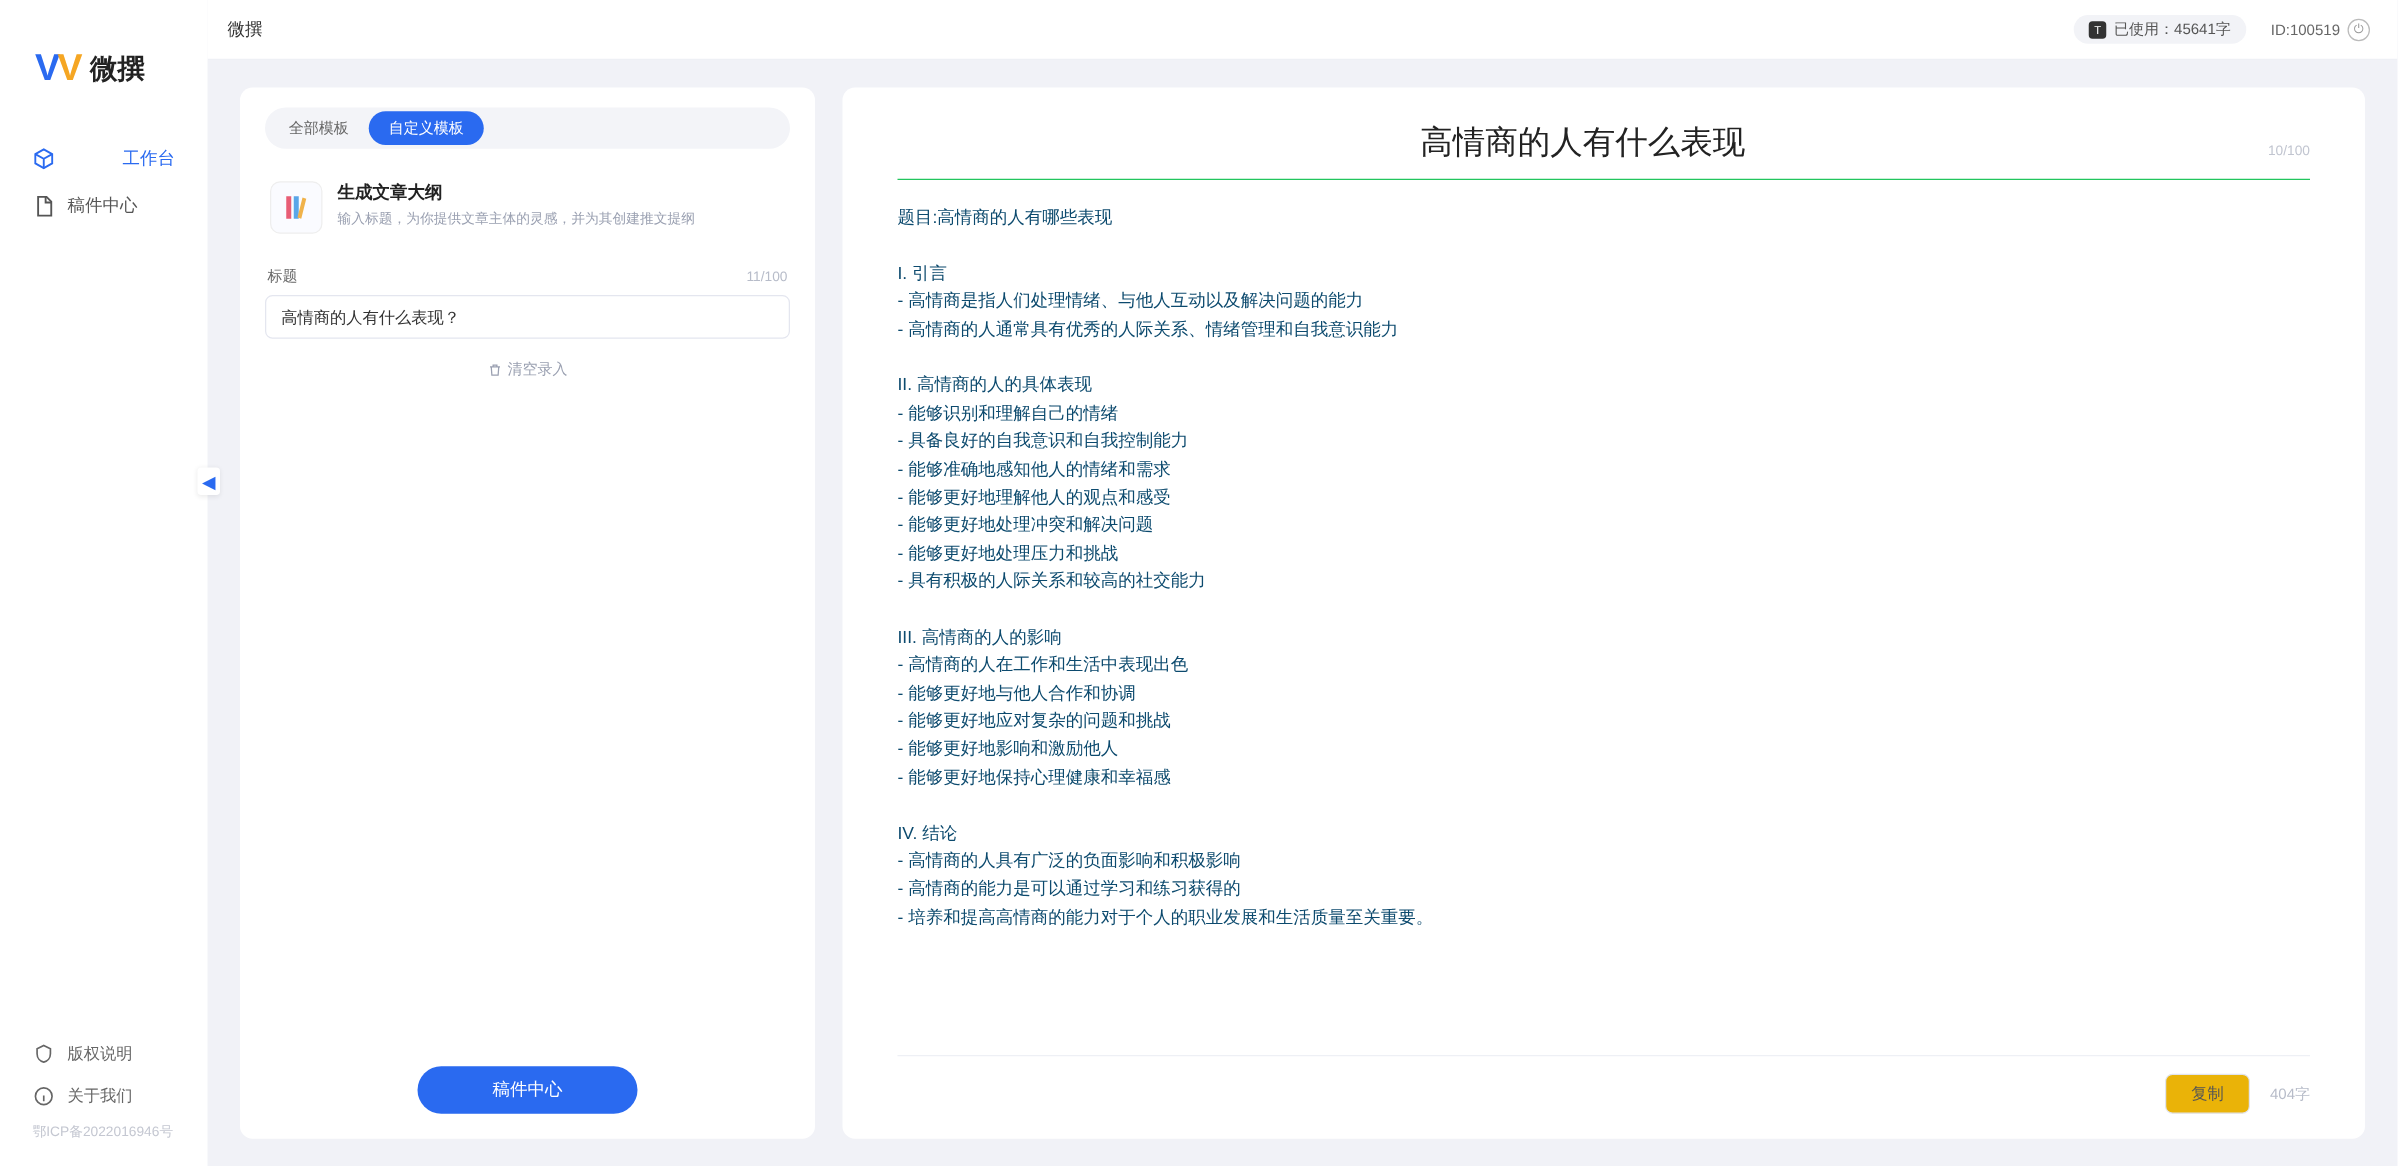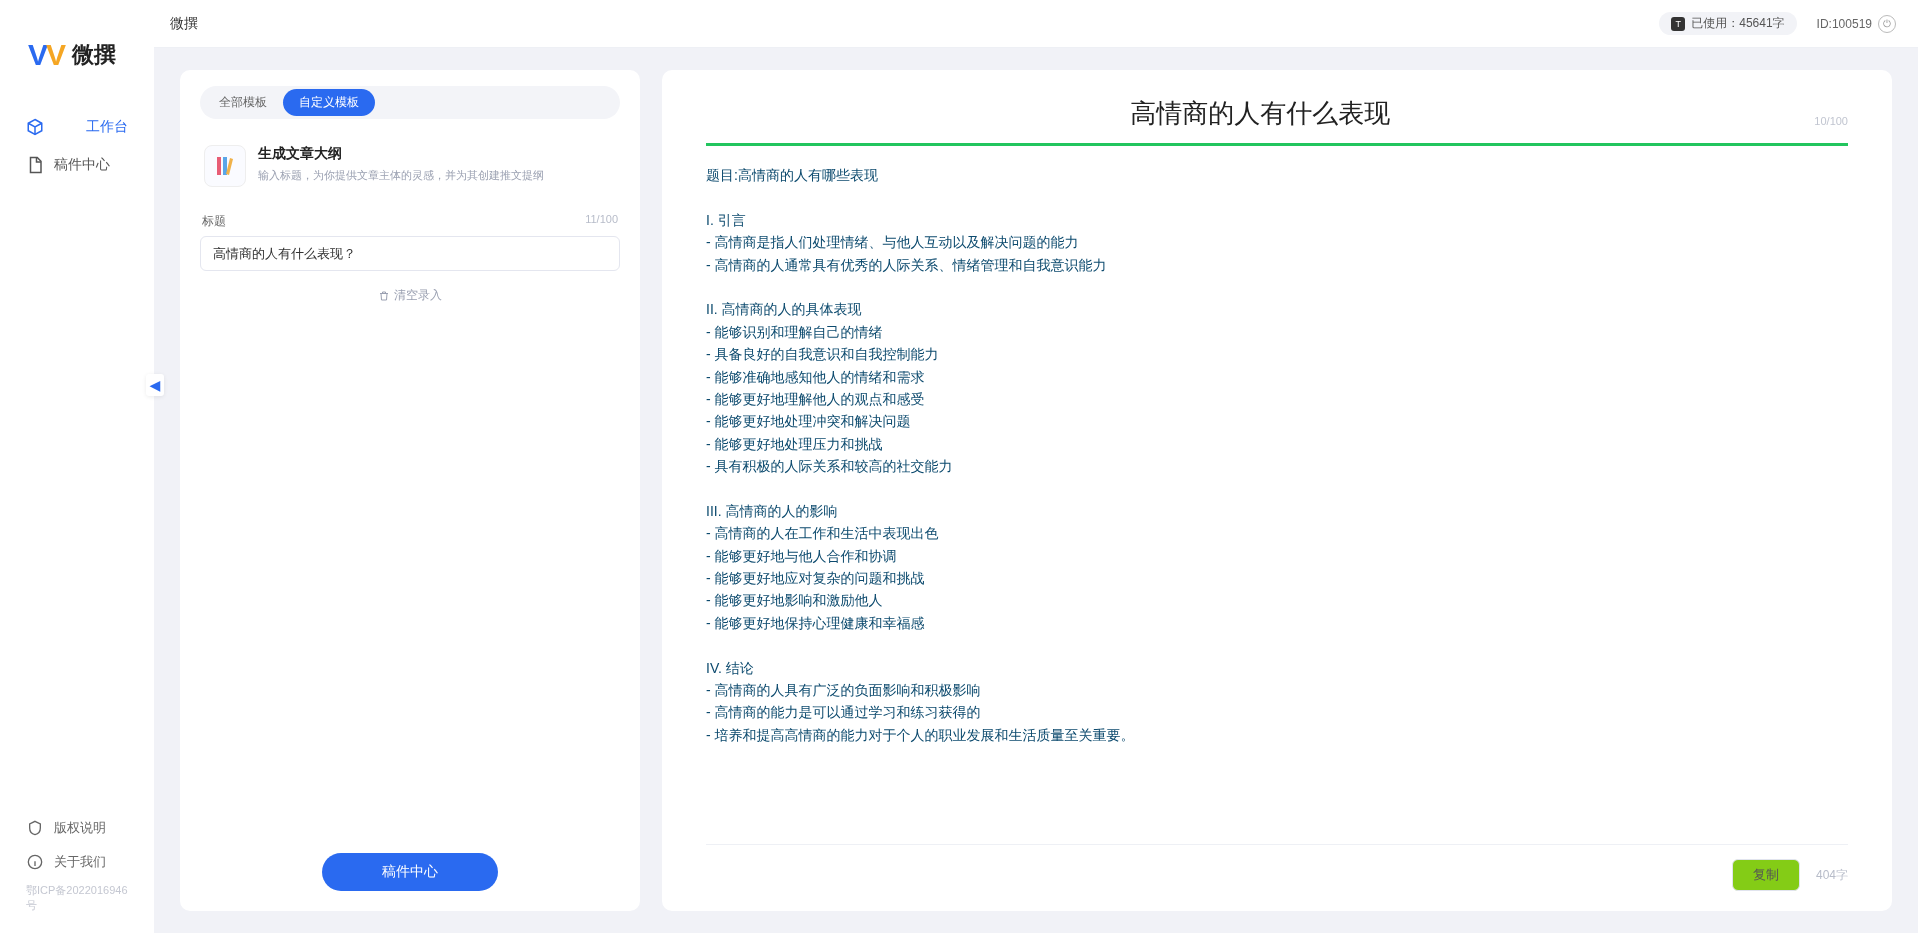--- a/index.html
+++ b/index.html
@@ -10,21 +10,21 @@
     font-size: 14px;
     width: 1918px;
     height: 933px;
     overflow: hidden;
     position: relative;
   }
   .app { display: flex; height: 100%; }
 
   
   .sidebar {
-    width: 154px;
+    width: 166px;
     background: #fff;
     display: flex;
     flex-direction: column;
     padding: 18px 0 10px 0;
     position: relative;
   }
   .logo {
     display: flex;
     align-items: center;
     gap: 8px;
@@ -143,21 +143,21 @@
   .tpl-card { display: flex; gap: 12px; padding: 8px 4px 20px 4px; }
   .tpl-icon {
     width: 42px; height: 42px; border: 1px solid #eee; border-radius: 8px;
     display:flex;align-items:center;justify-content:center; font-size: 20px;
     background: #fafbff;
   }
   .tpl-title { font-size: 14px; font-weight: 600; color: #222; margin-bottom: 4px; }
   .tpl-desc { font-size: 11px; color: #9aa0b1; line-height: 1.5; }
 
   
-  .field-row { display: flex; justify-content: space-between; align-items: flex-start; margin: 6px 2px 6px 2px; }
+  .field-row { display: flex; justify-content: space-between; align-items: center; margin: 6px 2px 6px 2px; }
   .field-label { font-size: 12px; color: #666; }
   .char-count { font-size: 11px; color: #b7bcc9; }
   .text-input {
     width: 100%;
     border: 1px solid #e4e6ef;
     border-radius: 6px;
     padding: 9px 12px;
     font-size: 13px;
     color: #333;
     outline: none;
@@ -172,21 +172,21 @@
   .left-spacer { flex: 1; }
   .gen-btn {
     background: #2a6af0; color: #fff; border: none;
     border-radius: 22px; padding: 10px 60px; font-size: 14px;
     cursor: pointer; align-self: center;
   }
 
   
   .result-title-row {
     display: flex; align-items: flex-end;
-    border-bottom: 3px solid #22c55e; padding-bottom: 12px; margin-bottom: 18px;
+    border-bottom: 1px solid #22c55e; padding-bottom: 12px; margin-bottom: 18px;
   }
   .result-title {
     flex: 1; text-align: center; font-size: 26px; font-family: "SimSun","Songti SC",serif; color: #222;
   }
   .title-count { font-size: 11px; color: #c1c5d0; padding-bottom: 4px; }
   .result-body {
     flex: 1;
     font-size: 14px;
     line-height: 1.6;
     color: #0c4a6e;
@@ -195,21 +195,21 @@
   }
   .right-footer {
     border-top: 1px solid #eef0f5;
     padding-top: 14px;
     display: flex;
     justify-content: flex-end;
     align-items: center;
     gap: 16px;
   }
   .copy-btn {
-    border: 1px solid #e1e4ee; background: #84cc16; color: #555;
+    border: 1px solid #e1e4ee; background: #eab308; color: #555;
     border-radius: 6px; padding: 6px 20px; font-size: 13px; cursor: pointer;
   }
   .word-count { font-size: 12px; color: #b7bcc9; }
 </style>
 </head>
 <body>
 
 <div class="app">
 
   <aside class="sidebar">

